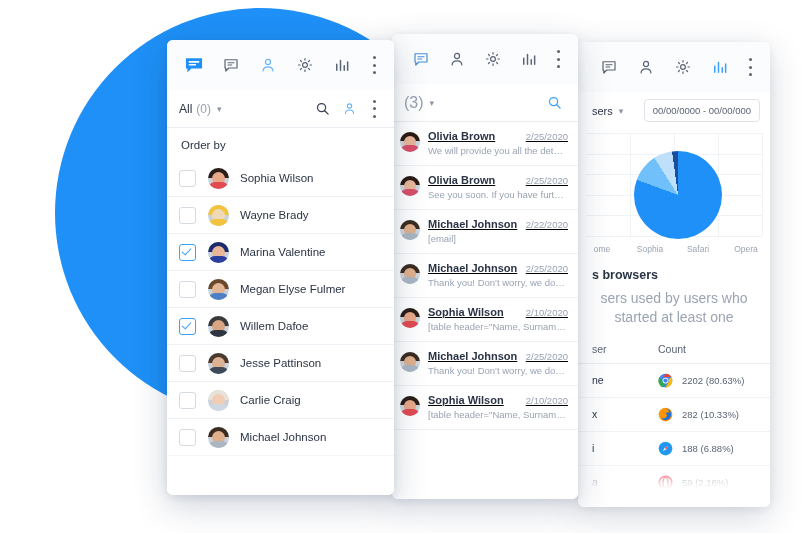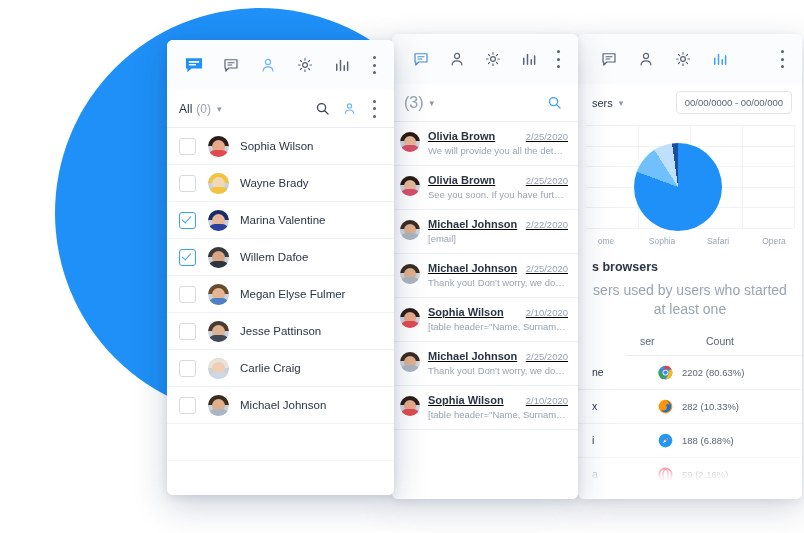--- a/index.html
+++ b/index.html
@@ -19,21 +19,21 @@
 
   
   .panel{
     position:absolute;background:#ffffff;border-radius:6px;
     overflow:hidden;
   }
   .panel-1{left:167px;top:40px;width:227px;height:455px;
     box-shadow:0 10px 34px rgba(20,40,80,.22), 0 2px 8px rgba(20,40,80,.10);z-index:30;}
   .panel-2{left:392px;top:34px;width:186px;height:465px;
     box-shadow:0 10px 34px rgba(20,40,80,.20), 0 2px 8px rgba(20,40,80,.10);z-index:20;}
-  .panel-3{left:578px;top:34px;width:224px;height:465px;
+  .panel-3{left:578px;top:42px;width:192px;height:465px;
     box-shadow:0 10px 34px rgba(20,40,80,.18), 0 2px 8px rgba(20,40,80,.08);z-index:10;}
 
   
   .panel-fade{
     position:absolute;left:0;right:0;bottom:0;height:48px;pointer-events:none;
     background:linear-gradient(to bottom, rgba(255,255,255,0) 0%, #ffffff 62%);
   }
 
   
   .toolbar{
@@ -123,21 +123,20 @@
     position:absolute;left:0;right:0;bottom:4px;display:flex;
     font-size:8.5px;color:#9aa4b2;
   }
   .axis span{flex:1;text-align:center;}
 
   .sect-title{font-size:12.5px;font-weight:bold;color:#2b3445;padding:10px 14px 0;}
   .sect-desc{font-size:14px;color:#9aa4b2;padding:7px 14px 0;line-height:1.35;text-align:center;}
   .tbl-head{
     display:flex;font-size:10.5px;color:#5a6474;padding:16px 14px 8px;
     border-bottom:1px solid #e9edf2;
-    margin-left:48px;
   }
   .tbl-head .c1{width:66px;}
   .brow{display:flex;align-items:center;padding:9px 14px;border-bottom:1px solid #f1f4f7;}
   .brow .c1{width:66px;font-size:10.5px;color:#2b3445;}
   .bico{width:15px;height:15px;flex:0 0 auto;margin-right:9px;}
   .bval{font-size:9.5px;color:#5a6474;}
 </style>
 </head>
 <body>
 
@@ -461,20 +460,21 @@
             <path d="M5.5 20c0-3.6 2.9-5.6 6.5-5.6s6.5 2 6.5 5.6" stroke-linecap="round"></path>
         </svg>
       </div>
       <div class="kebab" style="margin-left:5px">
           <i></i>
           <i></i>
           <i></i>
         </div>
     </div>
 
+    <div class="orderby">Order by</div>
 
     <div class="contact-list" id="contact-rows">
         <div class="contact">
           <div class="cbox"></div>
           <div class="avatar">
             <div class="hair" style="background:#2b1d17"></div>
             <div class="face" style="background:#e8a88a"></div>
             <div class="body" style="background:#e24a52"></div>
           </div>
           <div class="cname">Sophia Wilson</div>
@@ -491,40 +491,40 @@
         <div class="contact">
           <div class="cbox checked"></div>
           <div class="avatar">
             <div class="hair" style="background:#1b2a6b"></div>
             <div class="face" style="background:#e8b79a"></div>
             <div class="body" style="background:#2b3f9e"></div>
           </div>
           <div class="cname">Marina Valentine</div>
         </div>
         <div class="contact">
+          <div class="cbox"></div>
+          <div class="avatar">
+            <div class="hair" style="background:#6a4a2a"></div>
+            <div class="face" style="background:#e2b694"></div>
+            <div class="body" style="background:#4f7fc4"></div>
+          </div>
+          <div class="cname">Megan Elyse Fulmer</div>
+        </div>
+        <div class="contact">
           <div class="cbox checked"></div>
           <div class="avatar">
             <div class="hair" style="background:#3a3a3a"></div>
             <div class="face" style="background:#d9a583"></div>
             <div class="body" style="background:#2f3540"></div>
           </div>
           <div class="cname">Willem Dafoe</div>
         </div>
         <div class="contact">
           <div class="cbox"></div>
           <div class="avatar">
-            <div class="hair" style="background:#6a4a2a"></div>
-            <div class="face" style="background:#e2b694"></div>
-            <div class="body" style="background:#4f7fc4"></div>
-          </div>
-          <div class="cname">Megan Elyse Fulmer</div>
-        </div>
-        <div class="contact">
-          <div class="cbox"></div>
-          <div class="avatar">
             <div class="hair" style="background:#4a3a2c"></div>
             <div class="face" style="background:#ddb193"></div>
             <div class="body" style="background:#3e4a58"></div>
           </div>
           <div class="cname">Jesse Pattinson</div>
         </div>
         <div class="contact">
           <div class="cbox"></div>
           <div class="avatar">
             <div class="hair" style="background:#e8e2d8"></div>

